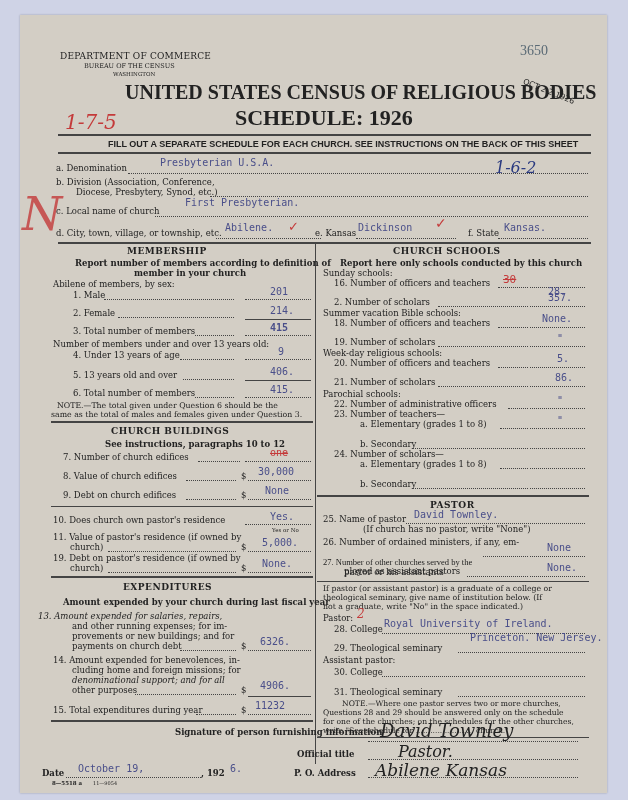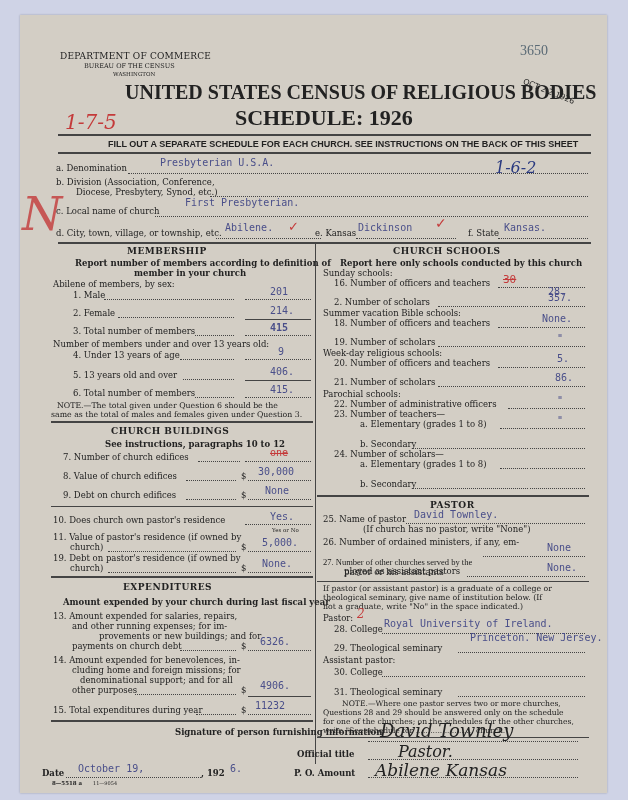--- a/index.html
+++ b/index.html
@@ -157,32 +157,32 @@
   <div class="dots" style="left:88px;top:557px;width:128px;"></div>
   <div class="abs lbl" style="left:221px;top:548px;">$</div>
   <div class="dots" style="left:228px;top:557px;width:63px;"></div>
   <div class="abs typed val" style="left:242px;top:543px;">None.</div>
 
   <div class="rule" style="left:31px;top:561px;width:262px;height:2px;"></div>
 
   <div class="abs sec" style="left:103px;top:567px;">EXPENDITURES</div>
   <div class="abs lbl b" style="left:43px;top:582px;">Amount expended by your church during last fiscal year</div>
 
-  <div class="abs lbl" style="left:33px;top:596px;">13. Amount expended for salaries, repairs,</div>
+  <div class="abs lbl" style="left:18px;top:596px;font-style:italic;">13. Amount expended for salaries, repairs,</div>
   <div class="abs lbl" style="left:52px;top:606px;">and other running expenses; for im-</div>
-  <div class="abs lbl" style="left:52px;top:616px;margin-left:27px;">provements or new buildings; and for</div>
+  <div class="abs lbl" style="left:52px;top:616px;">provements or new buildings; and for</div>
   <div class="abs lbl" style="left:52px;top:626px;">payments on church debt</div>
   <div class="dots" style="left:160px;top:635px;width:56px;"></div>
   <div class="abs lbl" style="left:221px;top:626px;">$</div>
   <div class="dots" style="left:228px;top:635px;width:63px;"></div>
   <div class="abs typed val" style="left:240px;top:621px;">6326.</div>
 
   <div class="abs lbl" style="left:33px;top:640px;">14. Amount expended for benevolences, in-</div>
   <div class="abs lbl" style="left:52px;top:650px;">cluding home and foreign missions; for</div>
-  <div class="abs lbl" style="left:60px;top:660px;">denominational support; and for all</div>
+  <div class="abs lbl" style="left:52px;top:660px;font-style:italic;">denominational support; and for all</div>
   <div class="abs lbl" style="left:52px;top:670px;">other purposes</div>
   <div class="dots" style="left:115px;top:679px;width:101px;"></div>
   <div class="abs lbl" style="left:221px;top:670px;">$</div>
   <div class="rule" style="left:228px;top:681px;width:63px;height:1px;"></div>
   <div class="abs typed val" style="left:240px;top:665px;">4906.</div>
 
   <div class="abs lbl" style="left:33px;top:690px;">15. Total expenditures during year</div>
   <div class="dots" style="left:176px;top:699px;width:40px;"></div>
   <div class="abs lbl" style="left:221px;top:690px;">$</div>
   <div class="dots" style="left:228px;top:699px;width:63px;"></div>
@@ -308,16 +308,16 @@
   <div class="abs hand" style="left:378px;top:727px;font-size:16px;">Pastor.</div>
 
   <div class="abs lbl b" style="left:22px;top:753px;">Date</div>
   <div class="dots" style="left:46px;top:762px;width:135px;"></div>
   <div class="abs typed val" style="left:58px;top:748px;">October 19,</div>
   <div class="abs lbl b" style="left:181px;top:753px;">, 192</div>
   <div class="abs typed val" style="left:210px;top:748px;">6.</div>
   <div class="abs" style="left:32px;top:765px;font-size:5.5px;font-weight:bold;">8—5518 a</div>
   <div class="abs" style="left:73px;top:765px;font-size:5px;">11—9054</div>
 
-  <div class="abs lbl b" style="left:274px;top:753px;">P. O. Amount</div>
+  <div class="abs lbl b" style="left:274px;top:753px;">P. O. Address</div>
   <div class="dots" style="left:348px;top:762px;width:210px;"></div>
   <div class="abs hand" style="left:355px;top:745px;font-size:17px;">Abilene Kansas</div>
 </div>
 
 </body></html>

